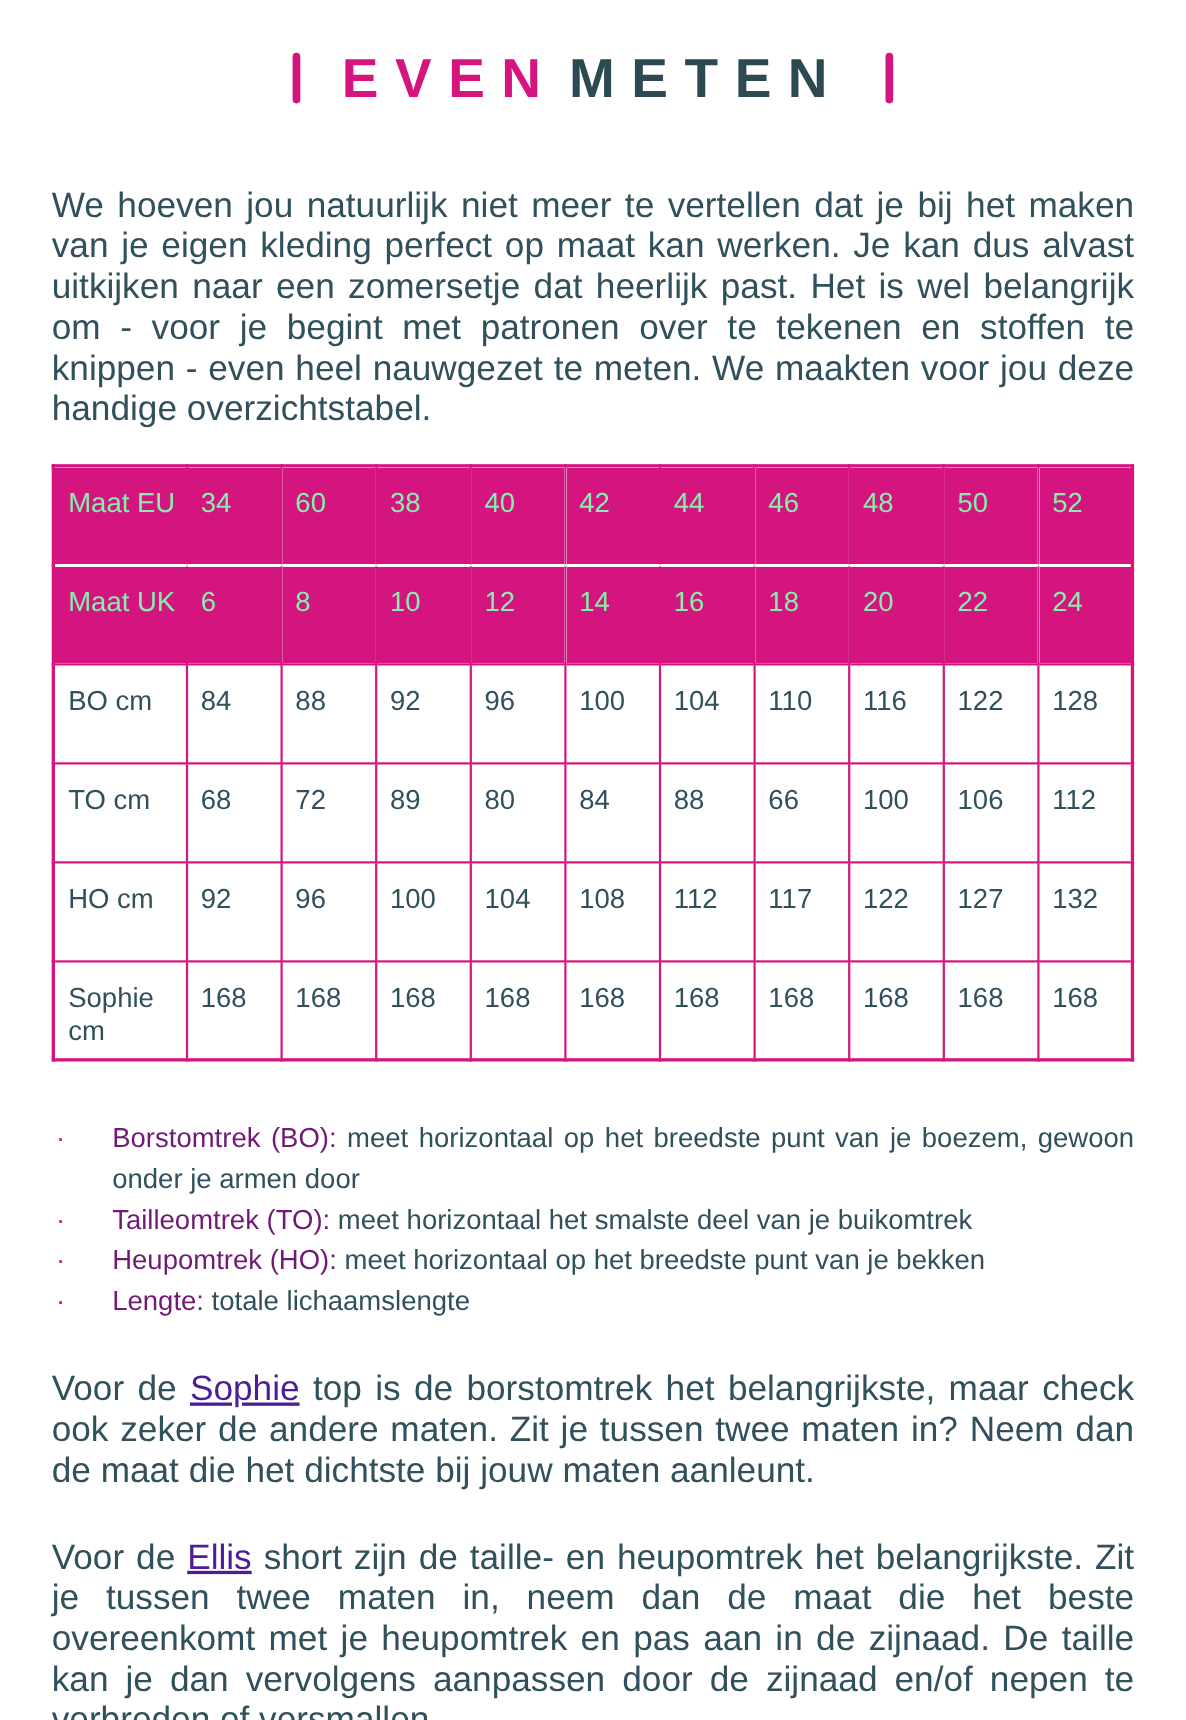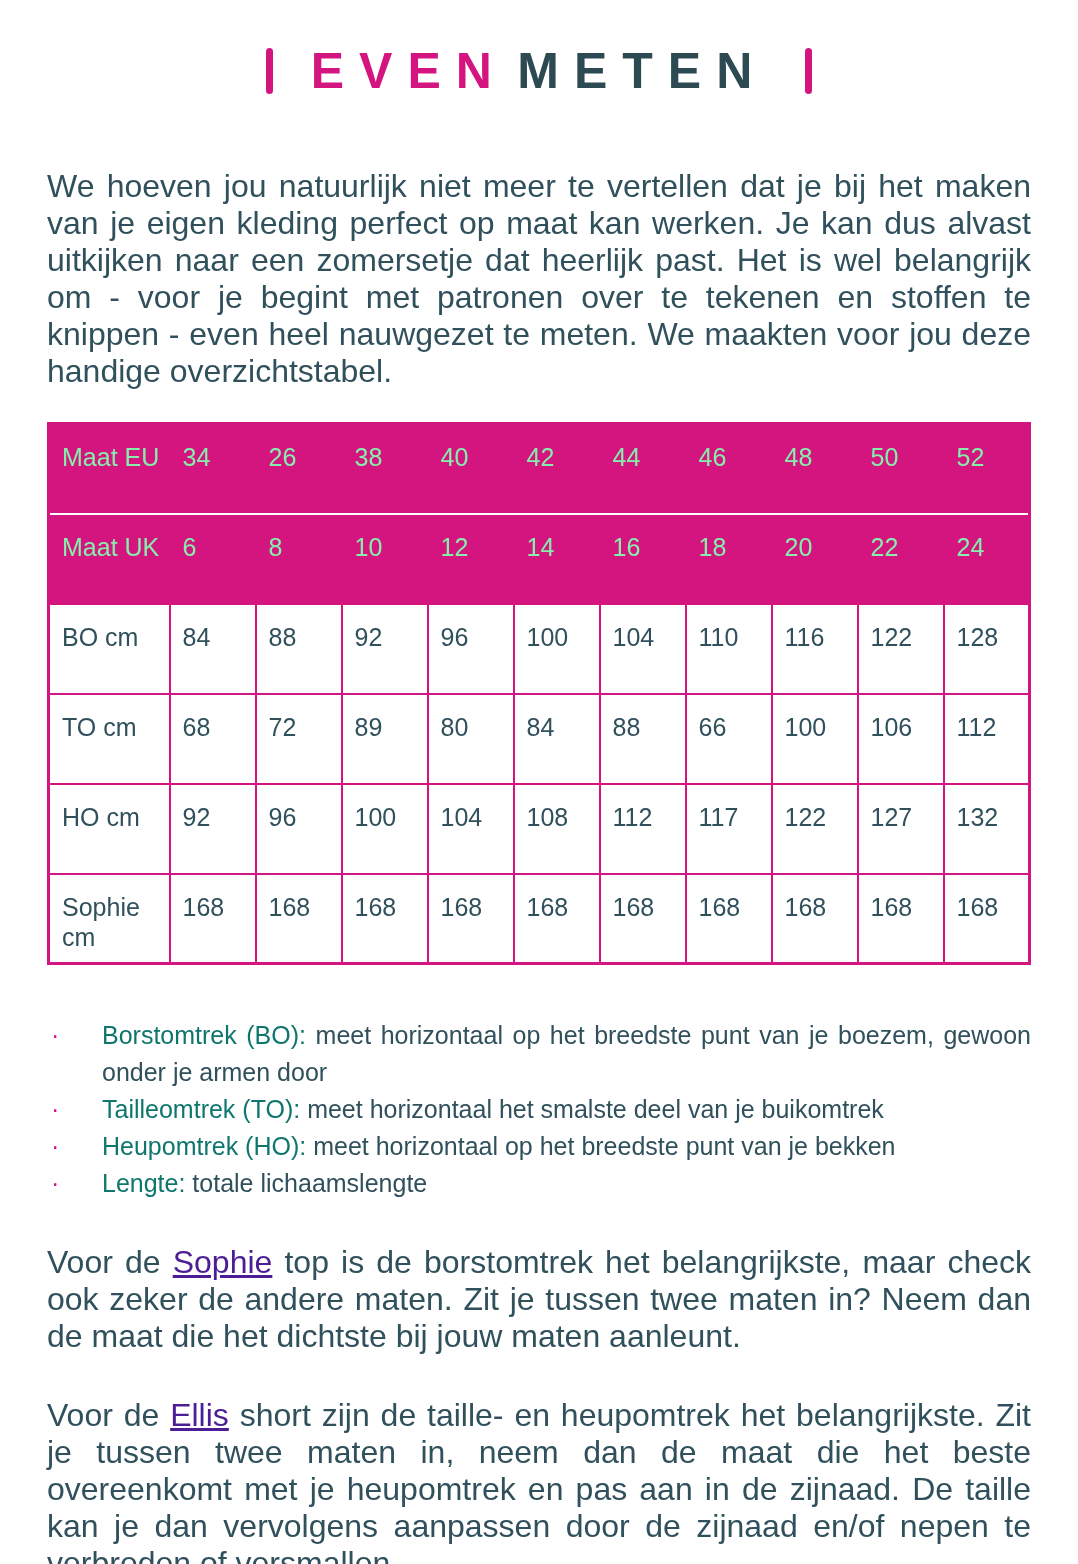--- a/index.html
+++ b/index.html
@@ -94,21 +94,21 @@
     line-height: 37px;
     text-align: justify;
   }
   .bullets .dot {
     position: absolute;
     left: 4px;
     top: 0;
     color: #d5157f;
     font-size: 25px;
   }
-  .bullets .blabel { color: #0f766e; }
+  .bullets .blabel { color: #701a75; }
 </style>
 </head>
 <body>
 
 <div class="page">
 
   <div class="title-wrap">
     <span class="title-bar"></span>
     <span>
       <span class="title-word pink">EVEN</span>
@@ -130,21 +130,21 @@
       <col class="c-val">
         <col class="c-val">
         <col class="c-val">
         <col class="c-val">
         <col class="c-val">
     </colgroup>
     <tbody>
         <tr class="head-row first">
           <td>Maat EU</td>
           <td>34</td>
-          <td>26</td>
+          <td>60</td>
           <td>38</td>
           <td>40</td>
           <td>42</td>
           <td>44</td>
           <td>46</td>
           <td>48</td>
           <td>50</td>
           <td>52</td>
         </tr>
         <tr class="head-row">

